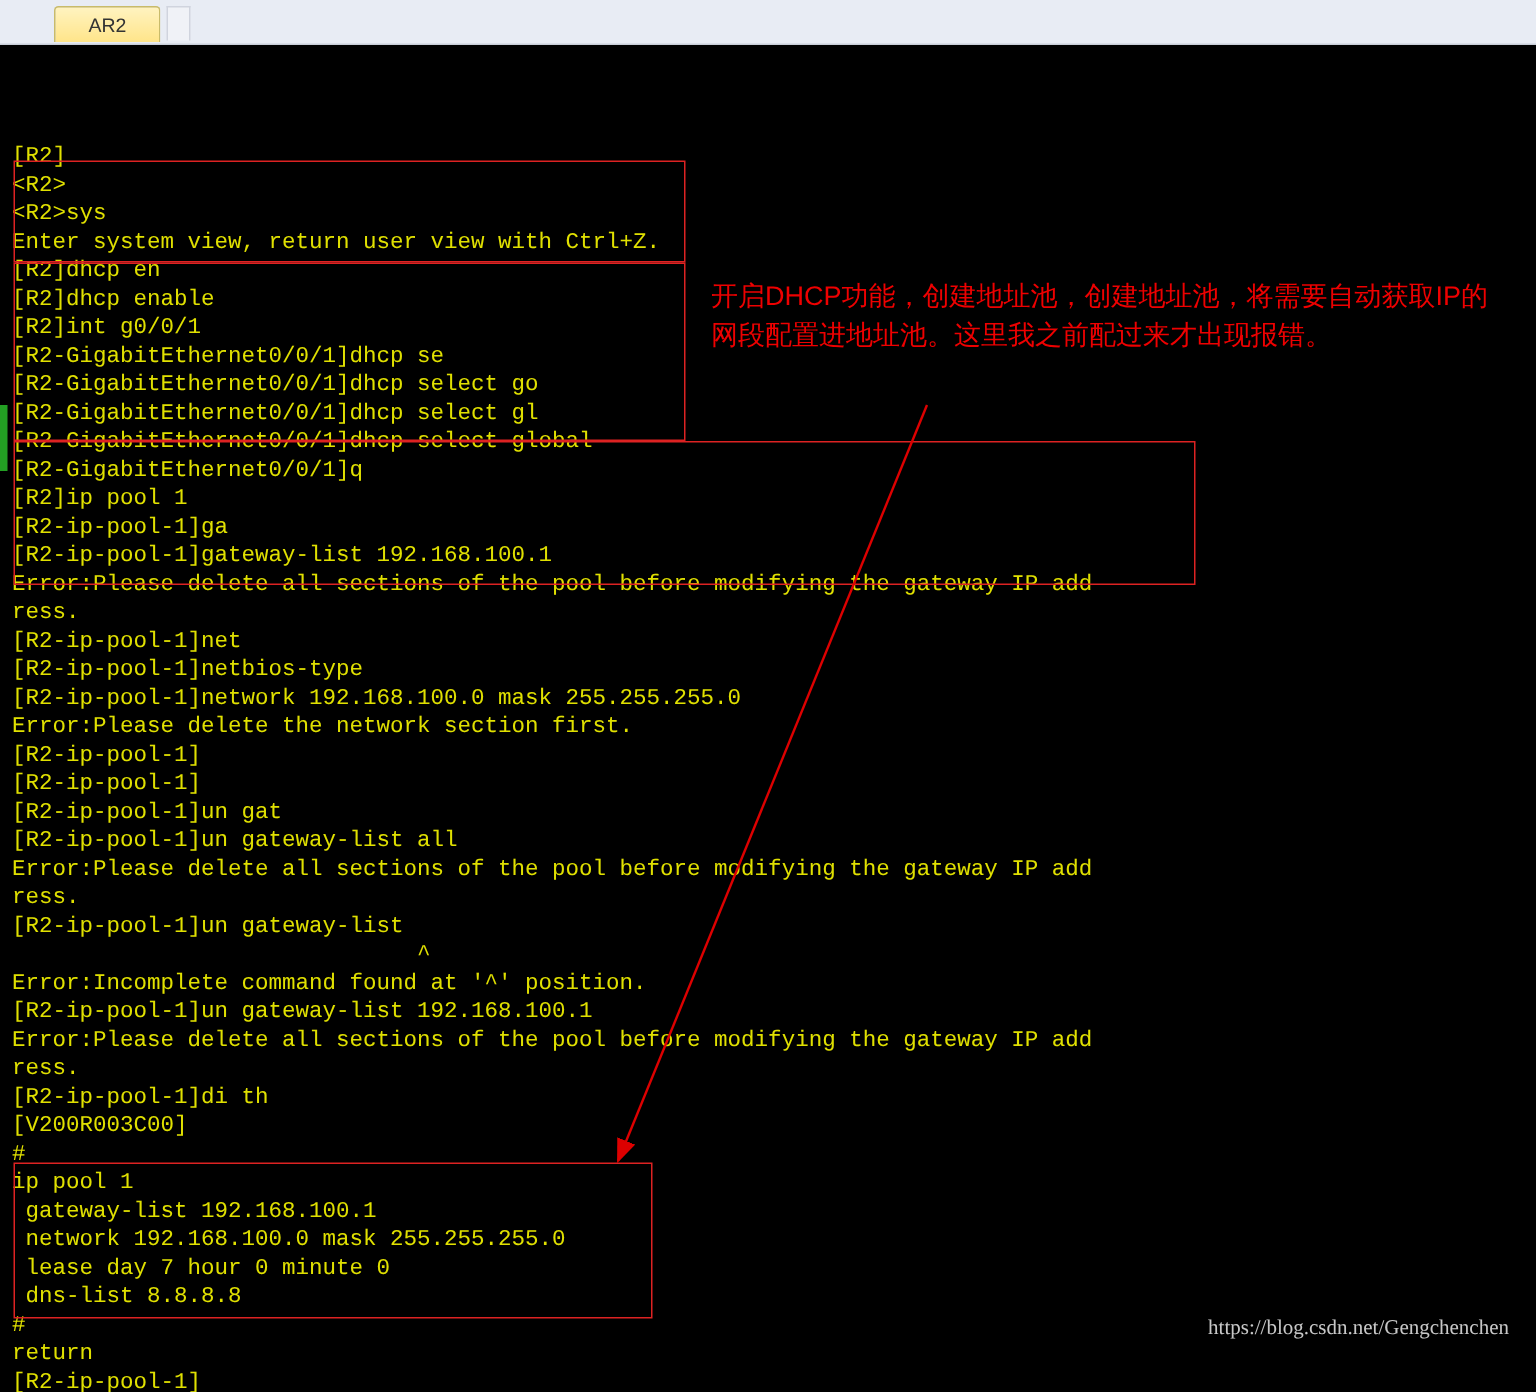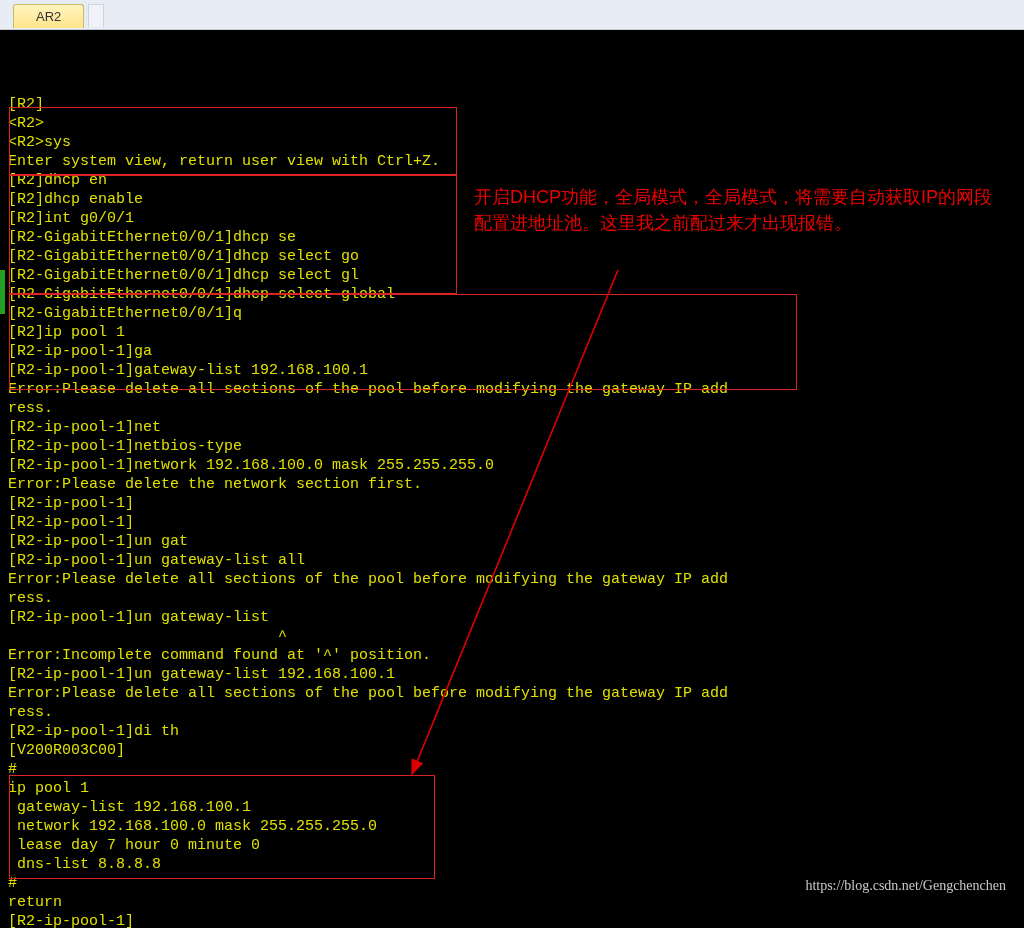--- a/index.html
+++ b/index.html
@@ -23,21 +23,21 @@
     box-sizing: border-box;
   }
   .tab {
     display: inline-block;
     padding: 4px 22px;
     background: linear-gradient(to bottom, #fff3c0, #ffe58a);
     border: 1px solid #c9bb6a;
     border-bottom: none;
     font-size: 13px;
     color: #333;
-    margin-left: 13px;
+    margin-left: 36px;
     border-top-left-radius: 3px;
     border-top-right-radius: 3px;
   }
   .tab-inactive {
     display:inline-block;
     width:14px;height:22px;
     background:#f0f2f7;
     border:1px solid #d0d4de;
     border-bottom:none;
     margin-left:-1px;
@@ -112,21 +112,21 @@
 <div class="terminal">
   <div class="scroll-stub"></div>
   <div class="terminal-inner" id="term-inner"><span class="term-line">[R2]</span><span class="term-line">&lt;R2&gt;</span><span class="term-line">&lt;R2&gt;sys</span><span class="term-line">Enter system view, return user view with Ctrl+Z.</span><span class="term-line">[R2]dhcp en</span><span class="term-line">[R2]dhcp enable</span><span class="term-line">[R2]int g0/0/1</span><span class="term-line">[R2-GigabitEthernet0/0/1]dhcp se</span><span class="term-line">[R2-GigabitEthernet0/0/1]dhcp select go</span><span class="term-line">[R2-GigabitEthernet0/0/1]dhcp select gl</span><span class="term-line">[R2-GigabitEthernet0/0/1]dhcp select global</span><span class="term-line">[R2-GigabitEthernet0/0/1]q</span><span class="term-line">[R2]ip pool 1</span><span class="term-line">[R2-ip-pool-1]ga</span><span class="term-line">[R2-ip-pool-1]gateway-list 192.168.100.1</span><span class="term-line">Error:Please delete all sections of the pool before modifying the gateway IP add</span><span class="term-line">ress.</span><span class="term-line">[R2-ip-pool-1]net</span><span class="term-line">[R2-ip-pool-1]netbios-type</span><span class="term-line">[R2-ip-pool-1]network 192.168.100.0 mask 255.255.255.0</span><span class="term-line">Error:Please delete the network section first.</span><span class="term-line">[R2-ip-pool-1]</span><span class="term-line">[R2-ip-pool-1]</span><span class="term-line">[R2-ip-pool-1]un gat</span><span class="term-line">[R2-ip-pool-1]un gateway-list all</span><span class="term-line">Error:Please delete all sections of the pool before modifying the gateway IP add</span><span class="term-line">ress.</span><span class="term-line">[R2-ip-pool-1]un gateway-list</span><span class="term-line">                              ^</span><span class="term-line">Error:Incomplete command found at '^' position.</span><span class="term-line">[R2-ip-pool-1]un gateway-list 192.168.100.1</span><span class="term-line">Error:Please delete all sections of the pool before modifying the gateway IP add</span><span class="term-line">ress.</span><span class="term-line">[R2-ip-pool-1]di th</span><span class="term-line">[V200R003C00]</span><span class="term-line">#</span><span class="term-line">ip pool 1</span><span class="term-line"> gateway-list 192.168.100.1</span><span class="term-line"> network 192.168.100.0 mask 255.255.255.0</span><span class="term-line"> lease day 7 hour 0 minute 0</span><span class="term-line"> dns-list 8.8.8.8</span><span class="term-line">#</span><span class="term-line">return</span><span class="term-line">[R2-ip-pool-1]</span></div>
 </div>
 
 <div class="redbox" style="left:9px; top:107px; width:446px; height:66px;"></div>
 <div class="redbox" style="left:9px; top:175px; width:446px; height:117px;"></div>
 <div class="redbox" style="left:9px; top:294px; width:786px; height:94px;"></div>
 <div class="redbox" style="left:9px; top:775px; width:424px; height:102px;"></div>
 
-<div class="annotation" style="left:474px; top:184px;">开启DHCP功能，全局模式，全局模式，将需要自动获取IP的网段配置进地址池。这里我之前配过来才出现报错。</div>
+<div class="annotation" style="left:474px; top:184px;">开启DHCP功能，创建地址池，创建地址池，将需要自动获取IP的网段配置进地址池。这里我之前配过来才出现报错。</div>
 
 <svg class="arrow">
   <defs>
     <marker id="arrhead" markerWidth="10" markerHeight="8" refX="9" refY="4" orient="auto">
       <polygon points="0 0, 10 4, 0 8" fill="#d00"></polygon>
     </marker>
   </defs>
   <line x1="618" y1="240" x2="412" y2="744" stroke="#d00" stroke-width="1.6" marker-end="url(#arrhead)"></line>
 </svg>
 

